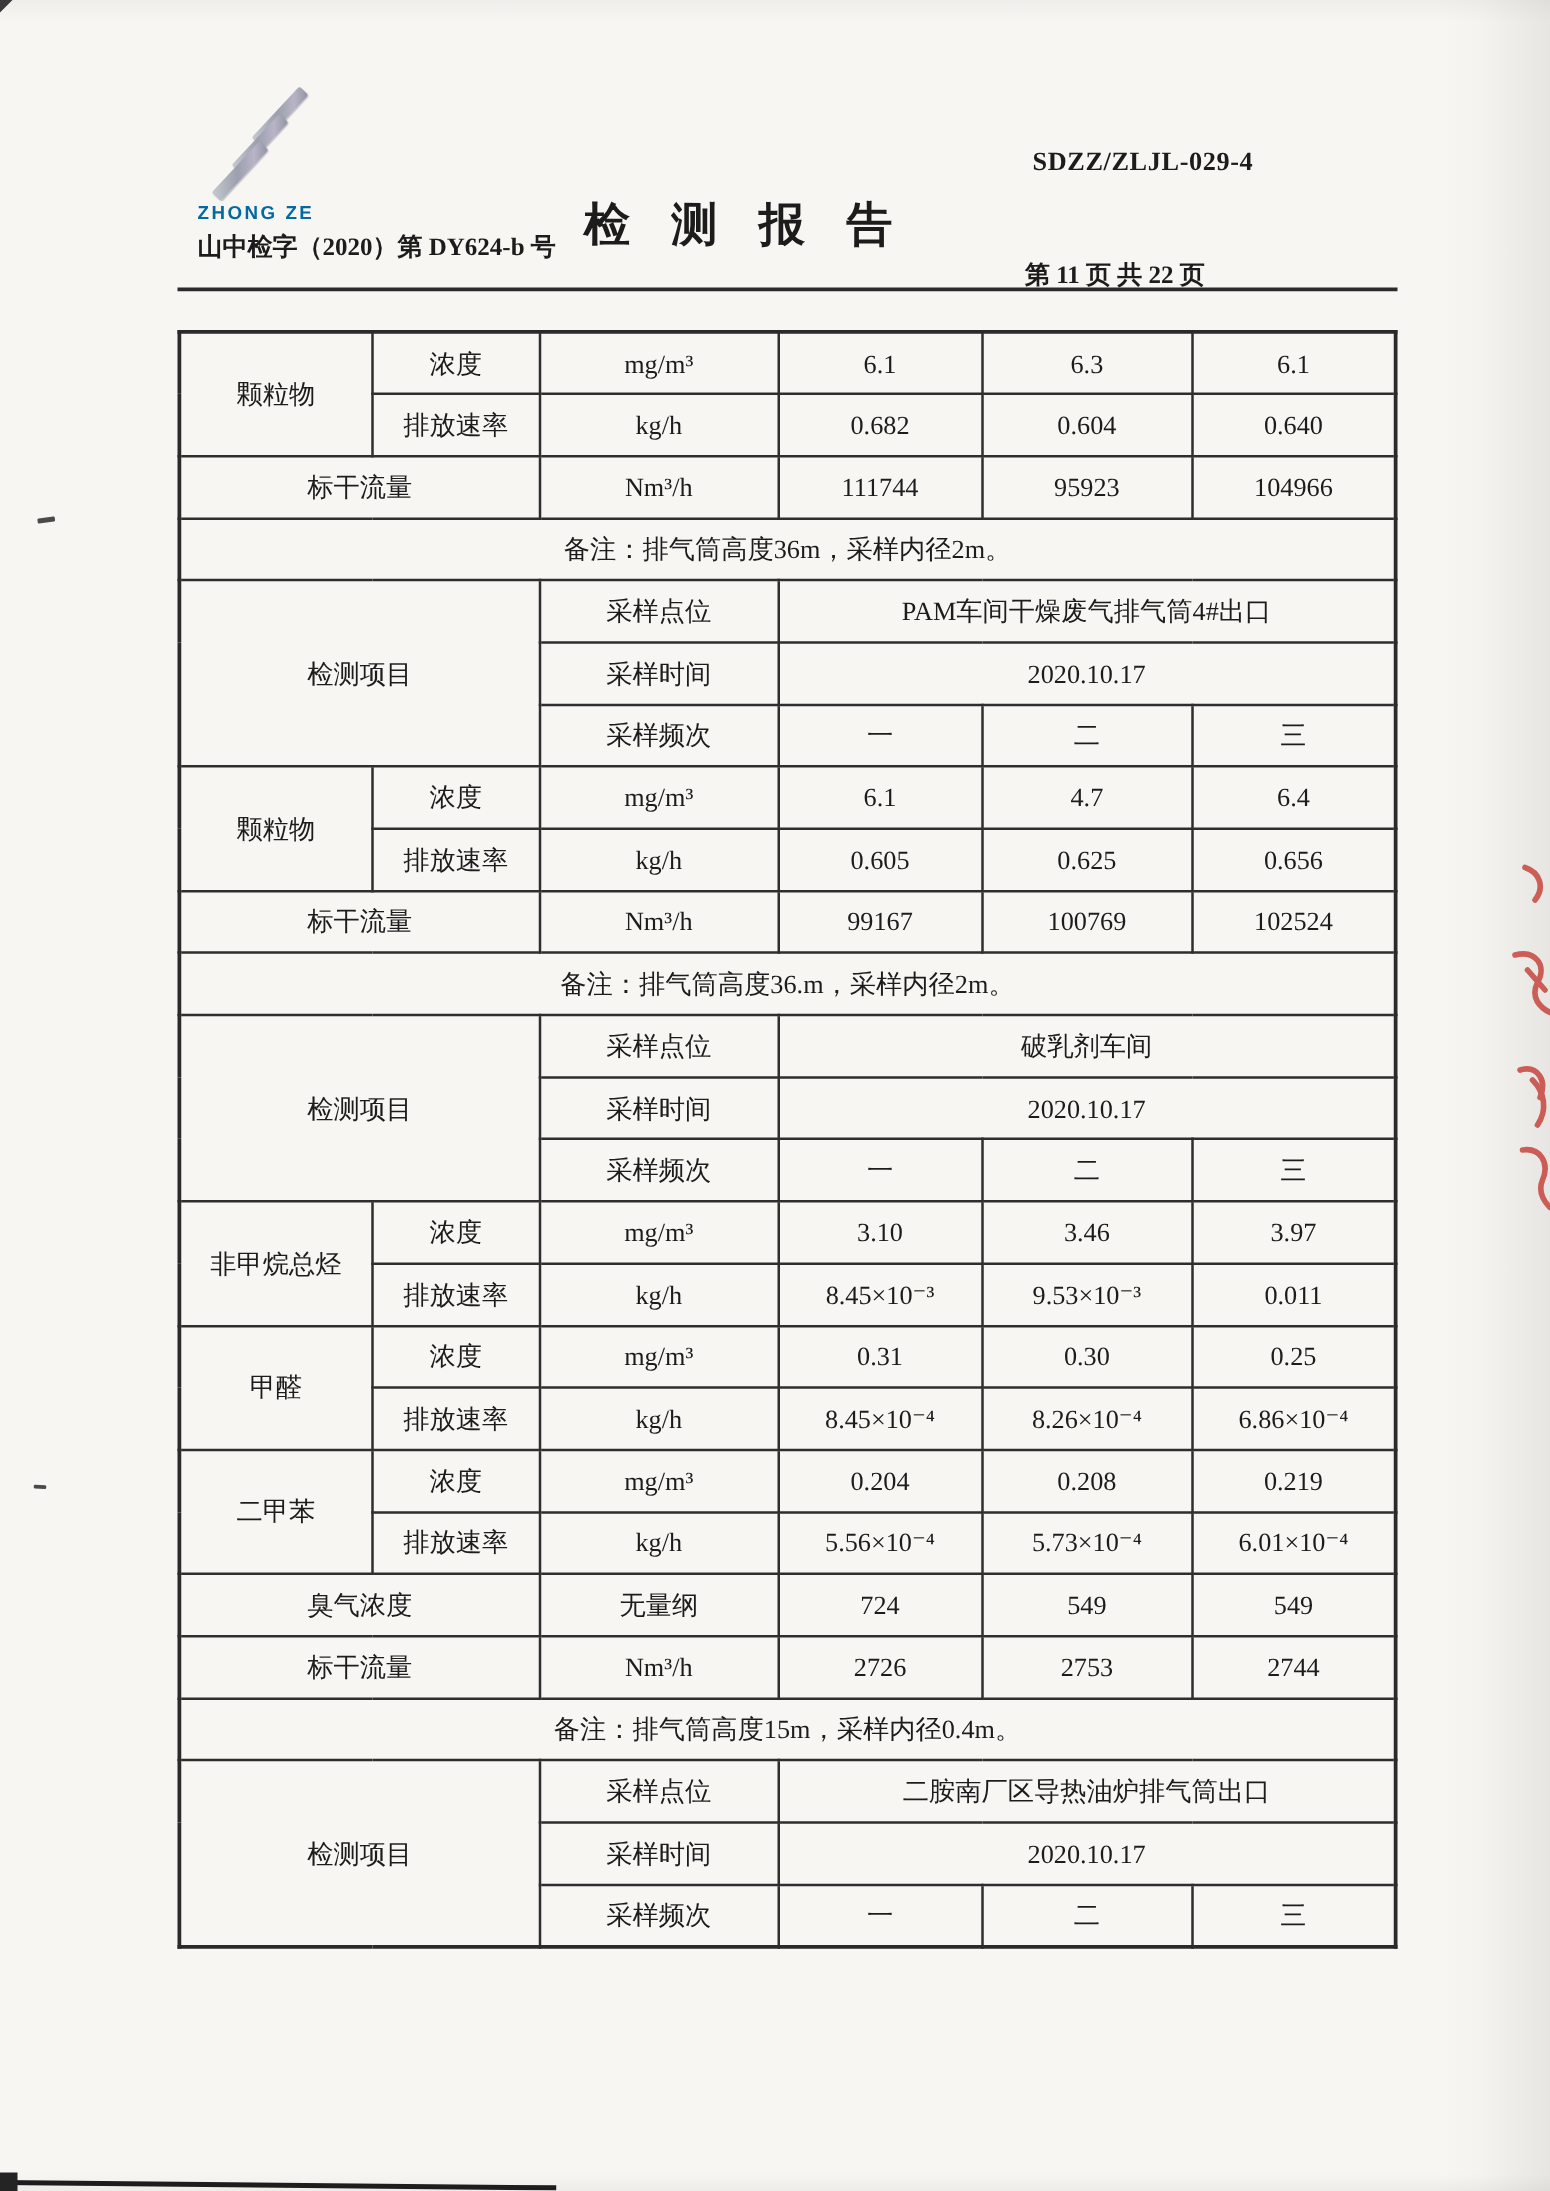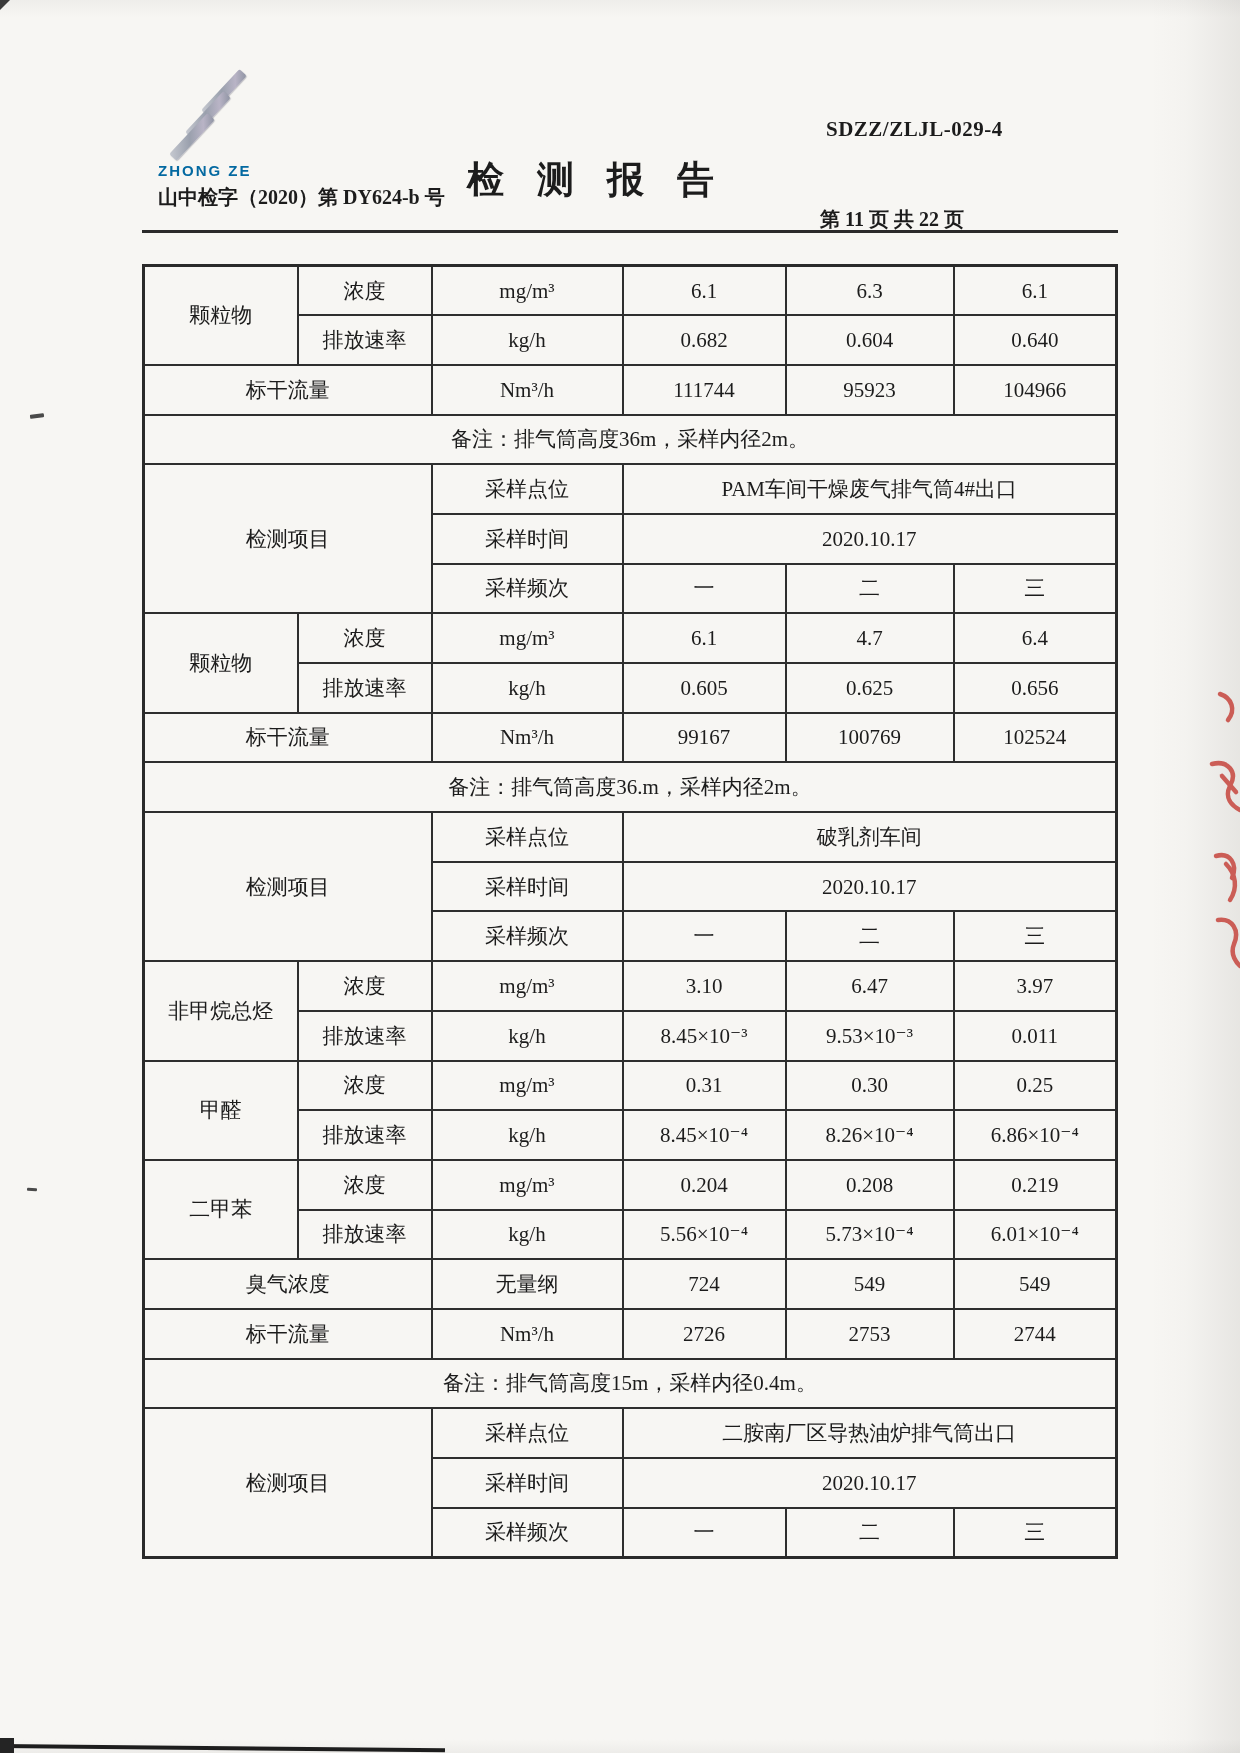--- a/index.html
+++ b/index.html
@@ -185,21 +185,21 @@
       <td>采样频次</td>
       <td>一</td>
       <td>二</td>
       <td>三</td>
     </tr>
     <tr>
       <td rowspan="2">非甲烷总烃</td>
       <td>浓度</td>
       <td>mg/m³</td>
       <td>3.10</td>
-      <td>6.47</td>
+      <td>3.46</td>
       <td>3.97</td>
     </tr>
     <tr>
       <td>排放速率</td>
       <td>kg/h</td>
       <td>8.45×10⁻³</td>
       <td>9.53×10⁻³</td>
       <td>0.011</td>
     </tr>
     <tr>

